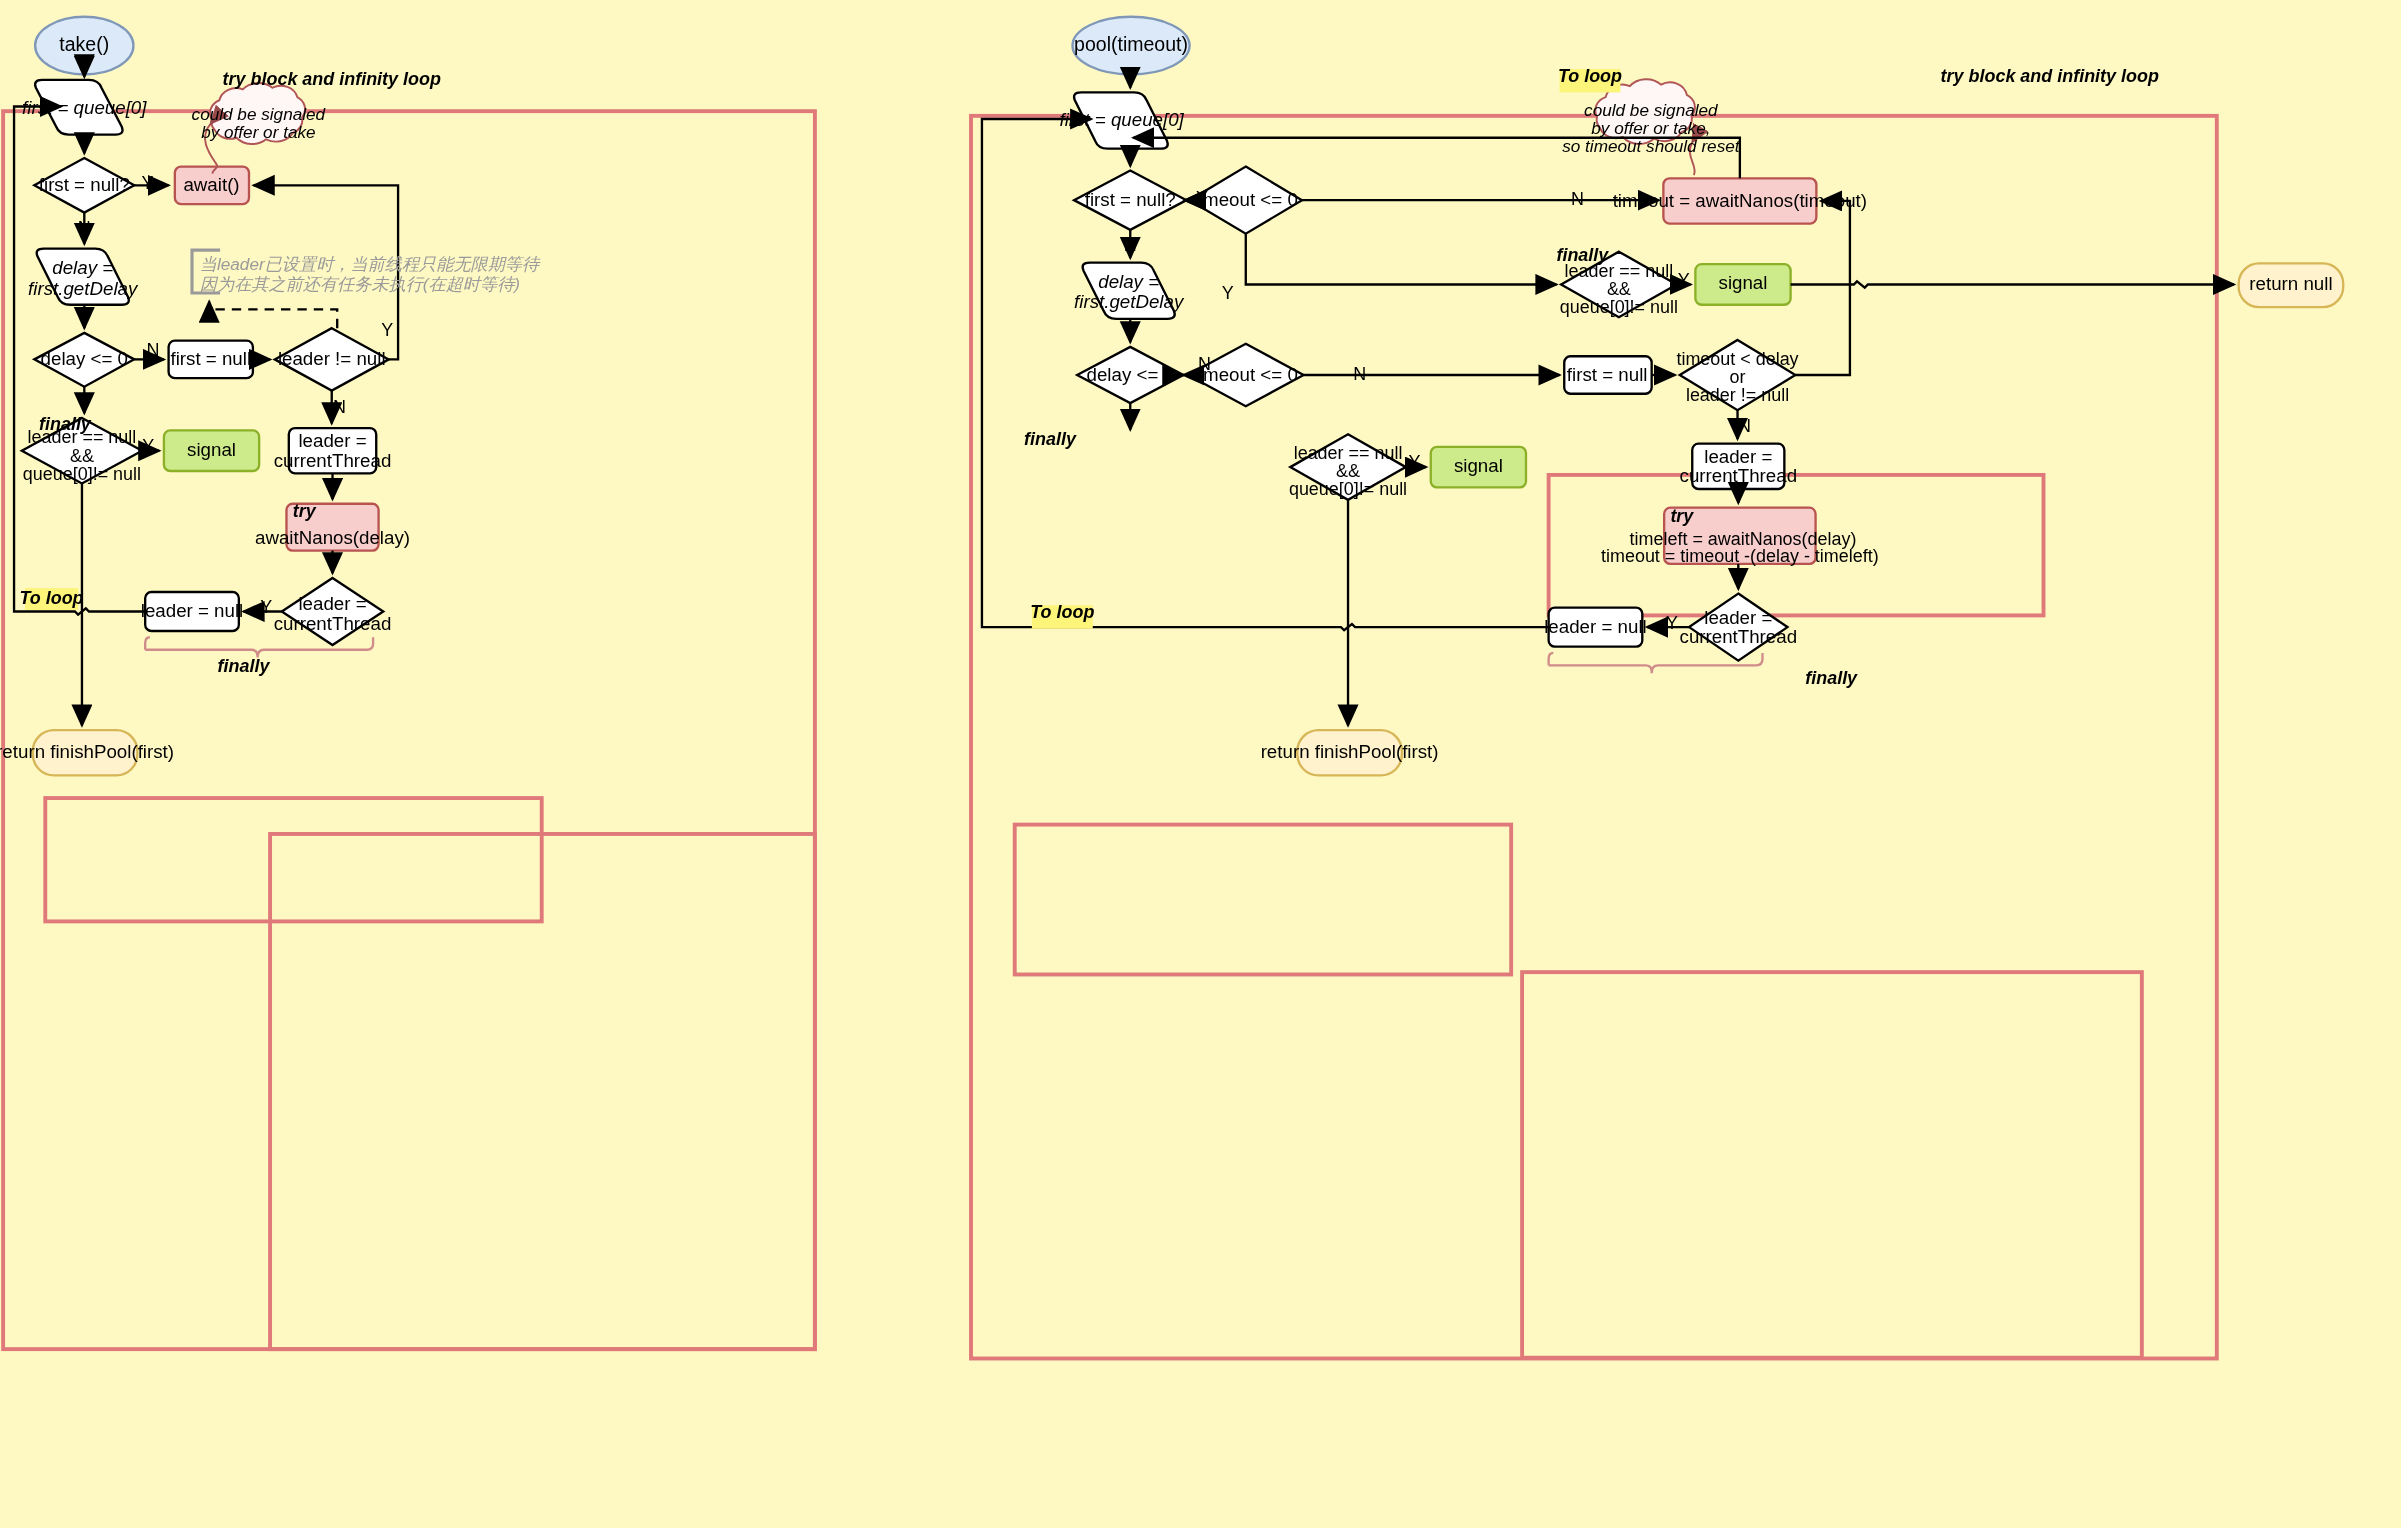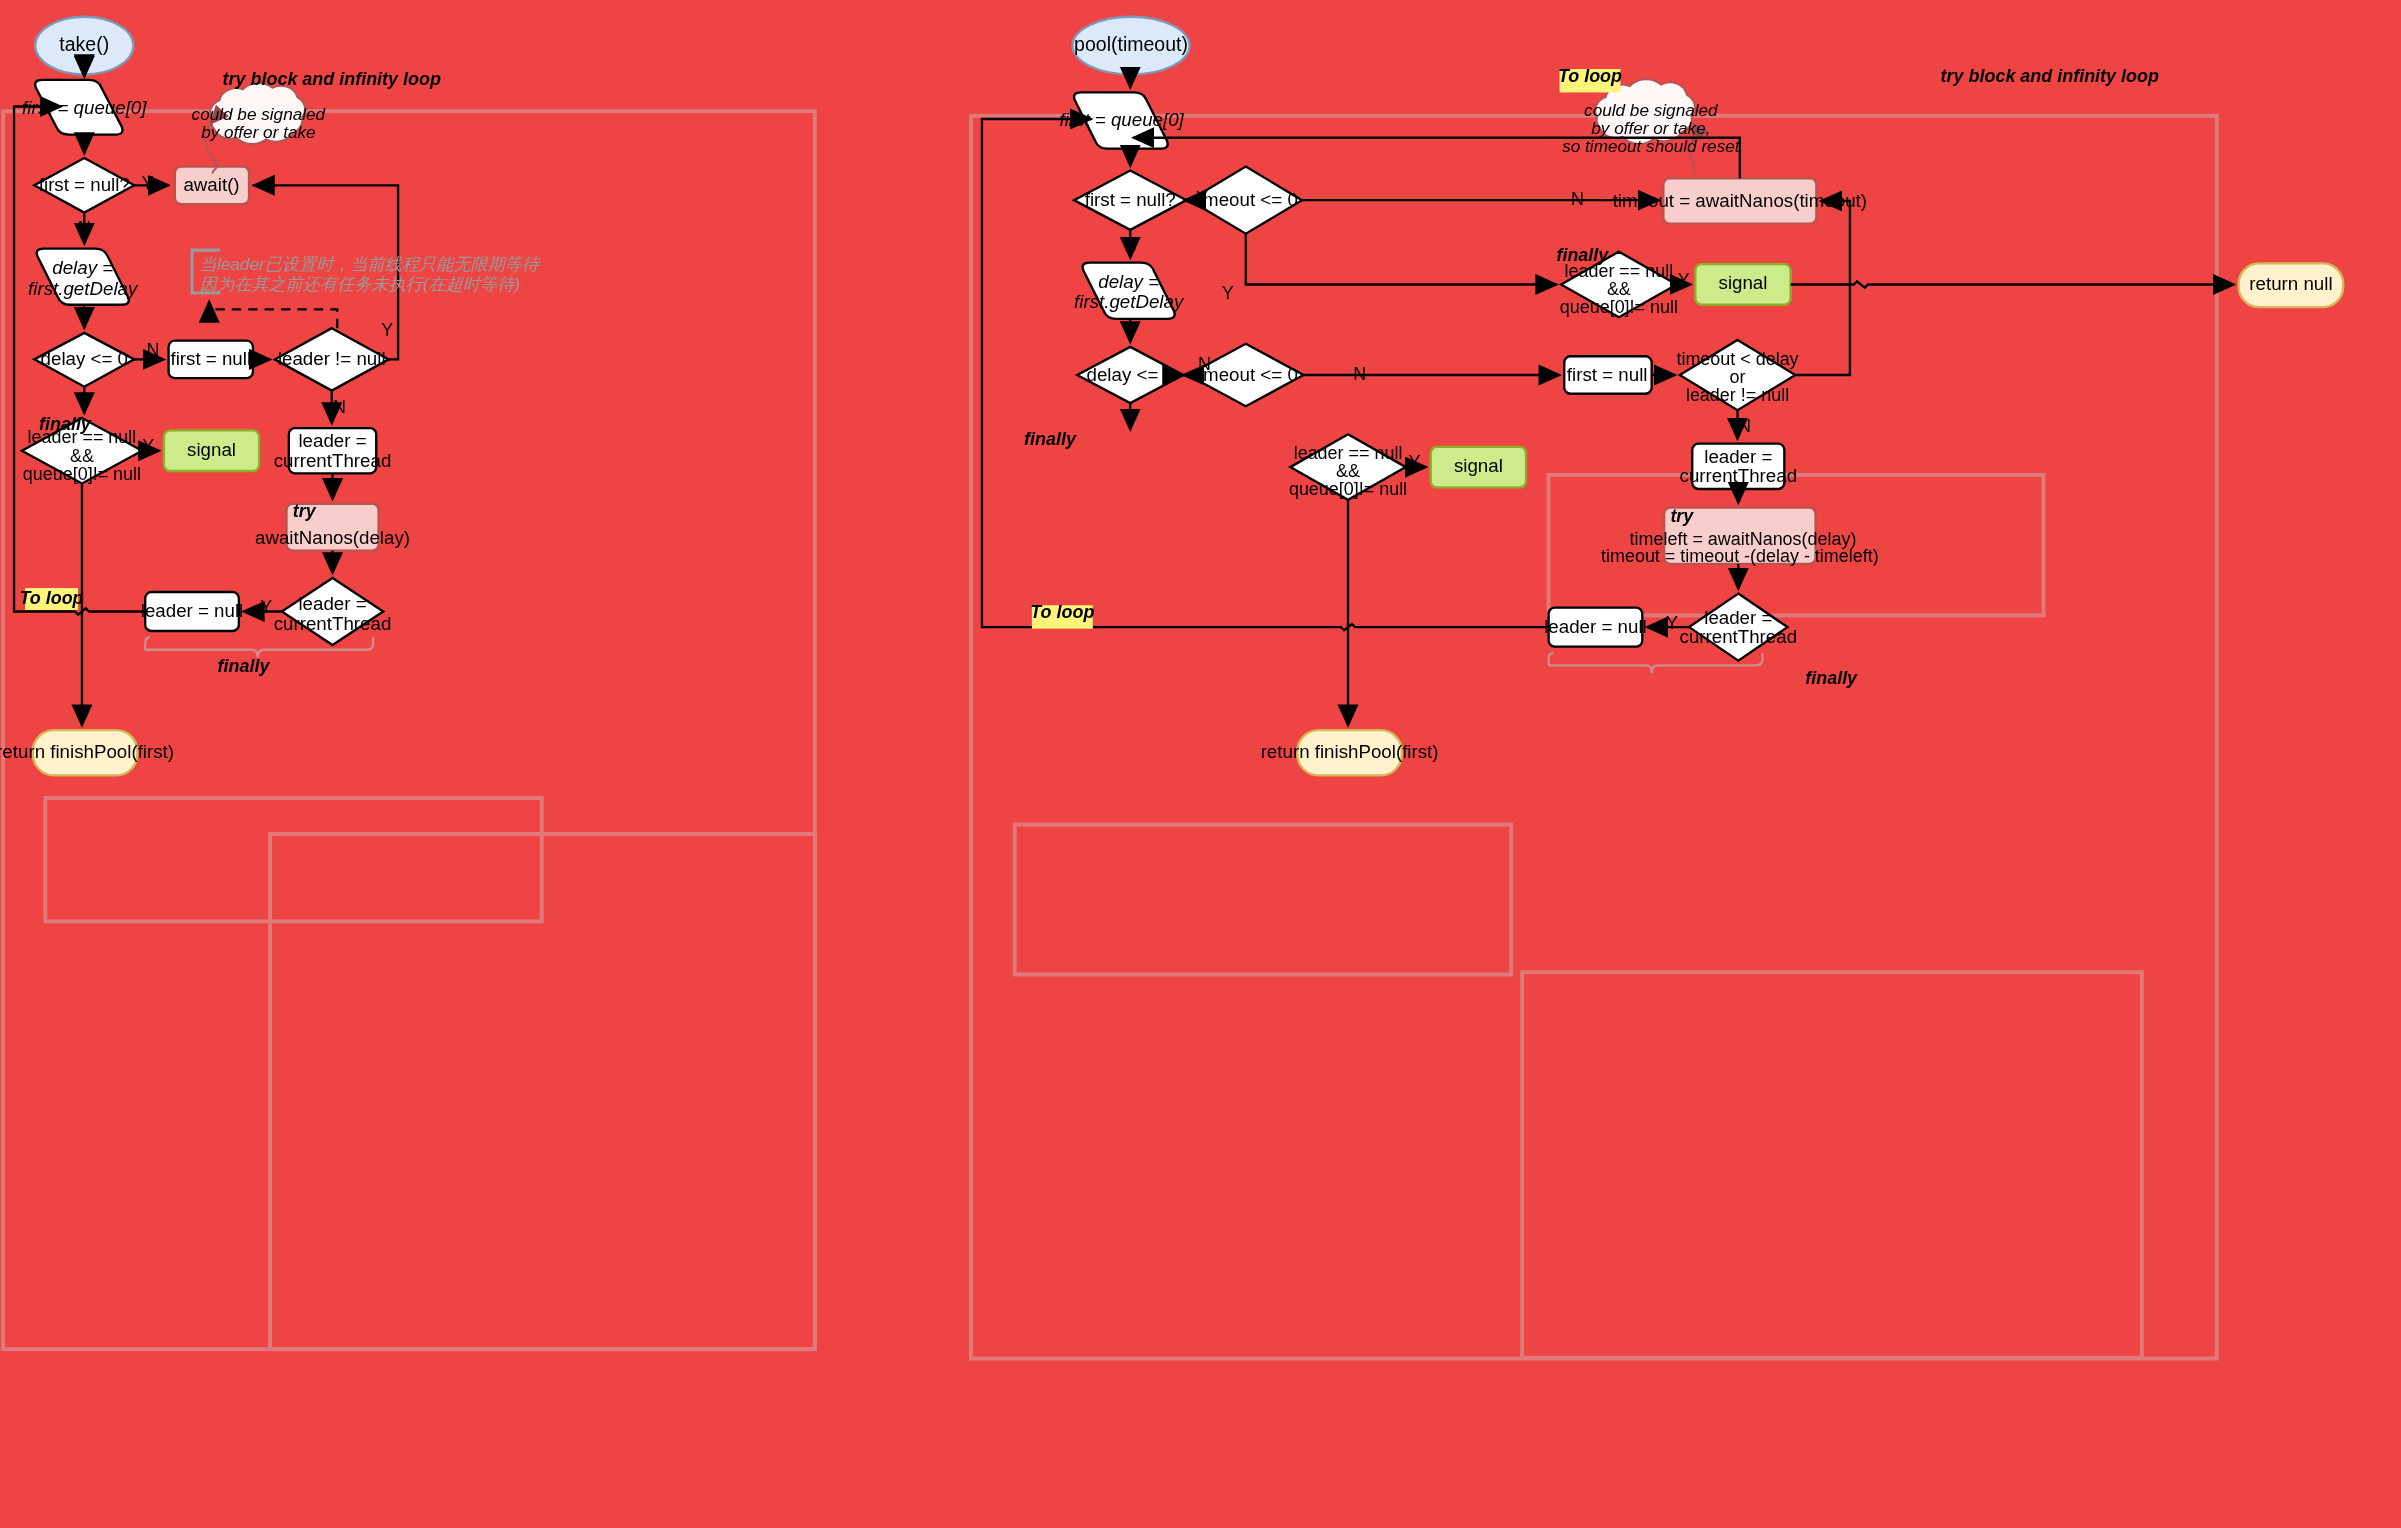--- a/index.html
+++ b/index.html
@@ -8,21 +8,21 @@
     padding: 0;
     background: #ffffff;
   }
   body {
     font-family: "Liberation Sans", sans-serif;
   }
   #canvas {
     position: relative;
     width: 2401px;
     height: 1529px;
-    background: #ef4444;
+    background: #fef9c3;
     overflow: hidden;
   }
   svg.layer {
     position: absolute;
     left: 0;
     top: 0;
     width: 2401px;
     height: 1529px;
   }
   .nodeText {

